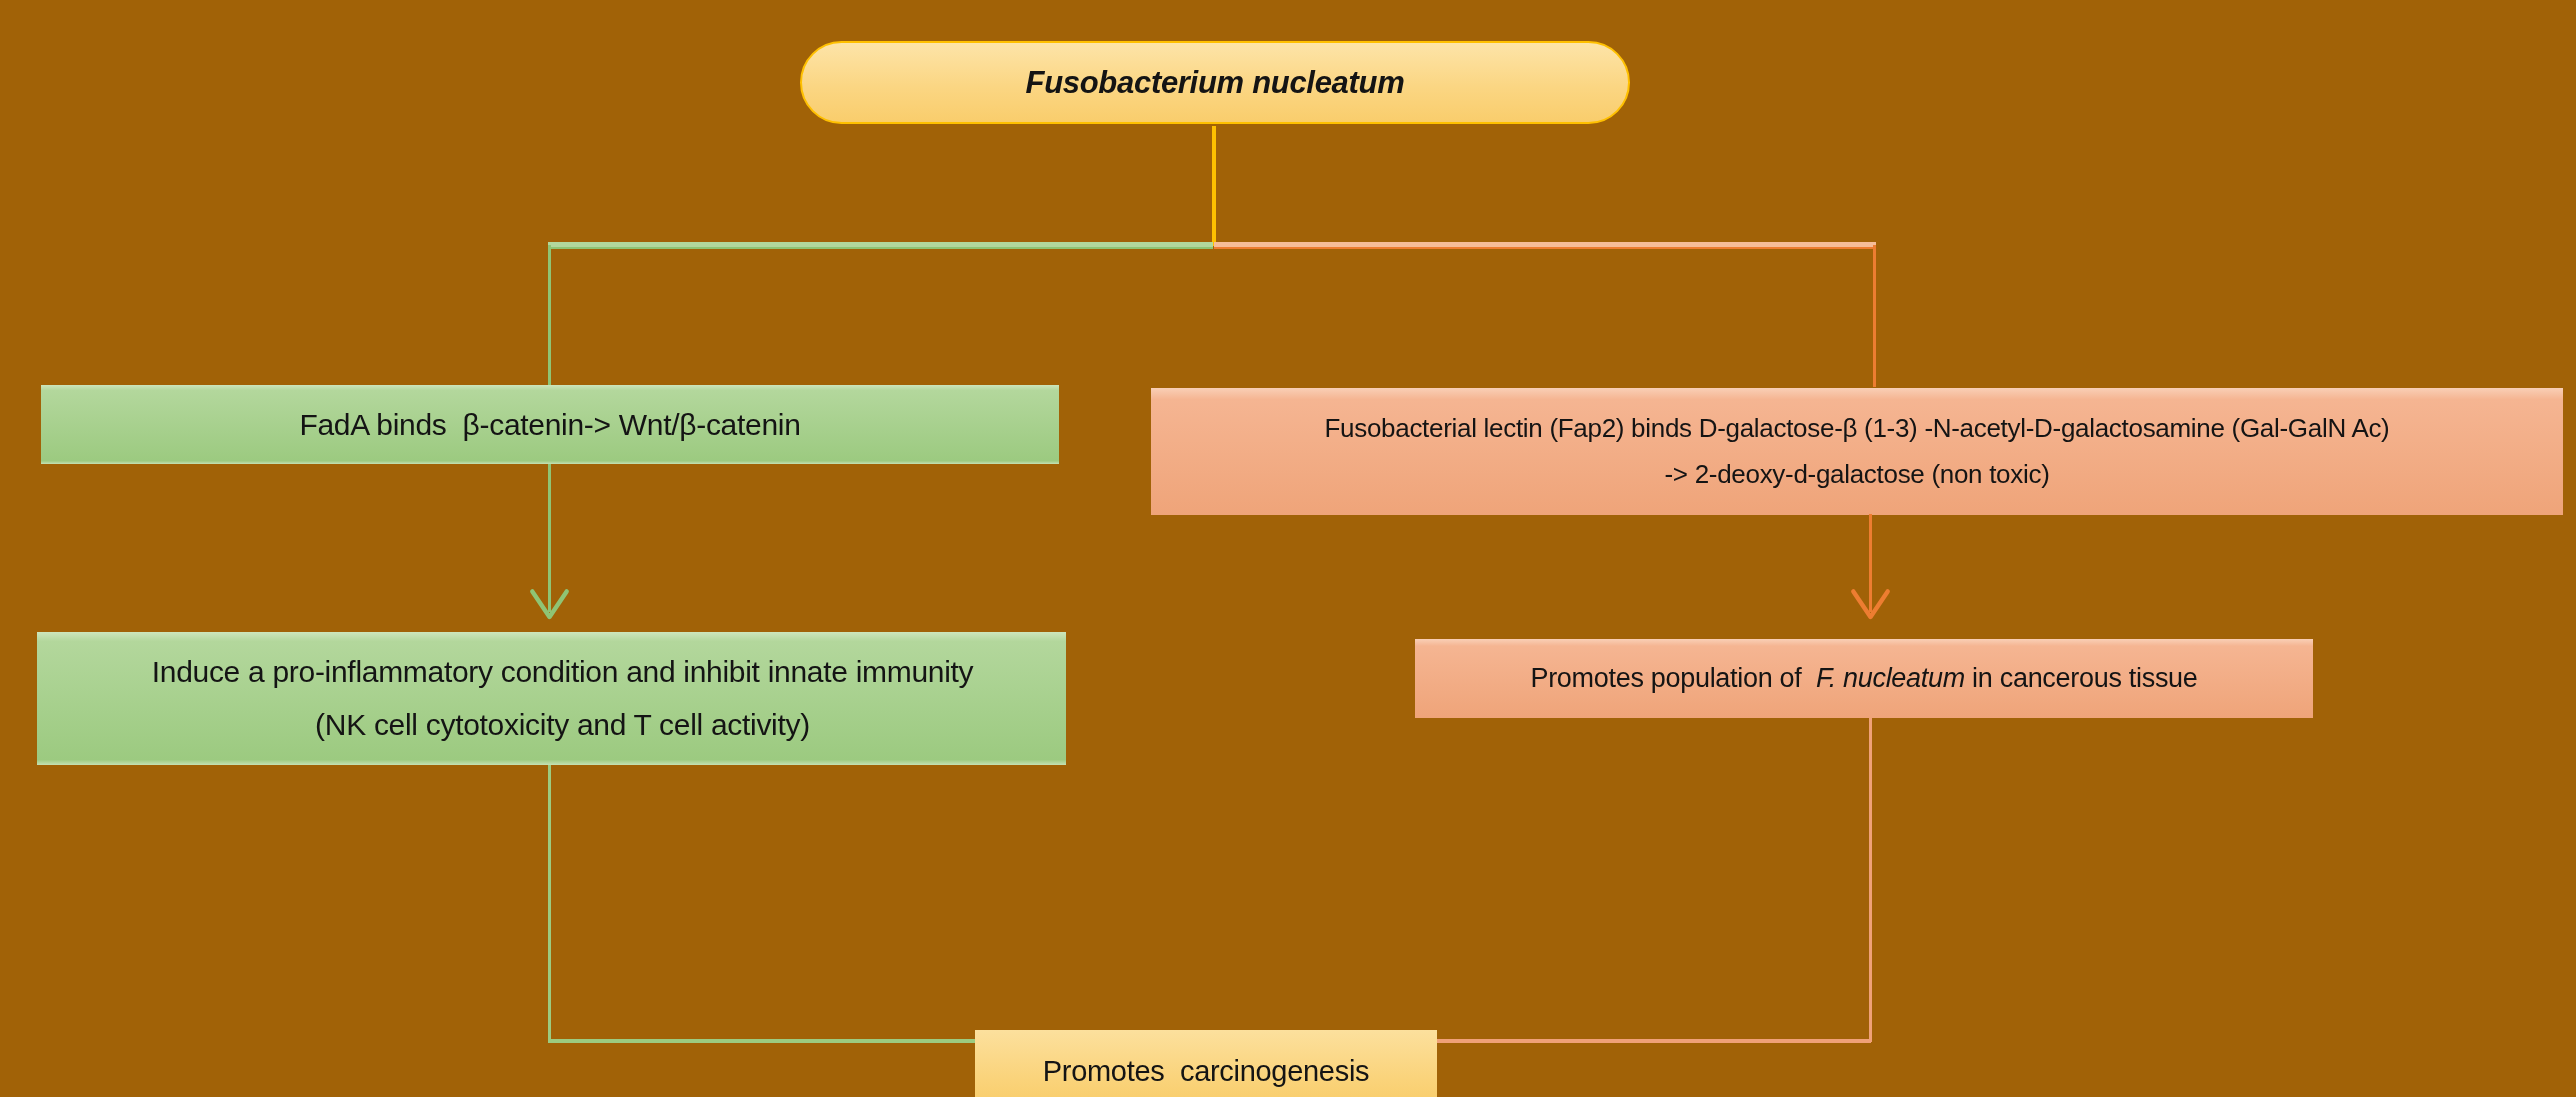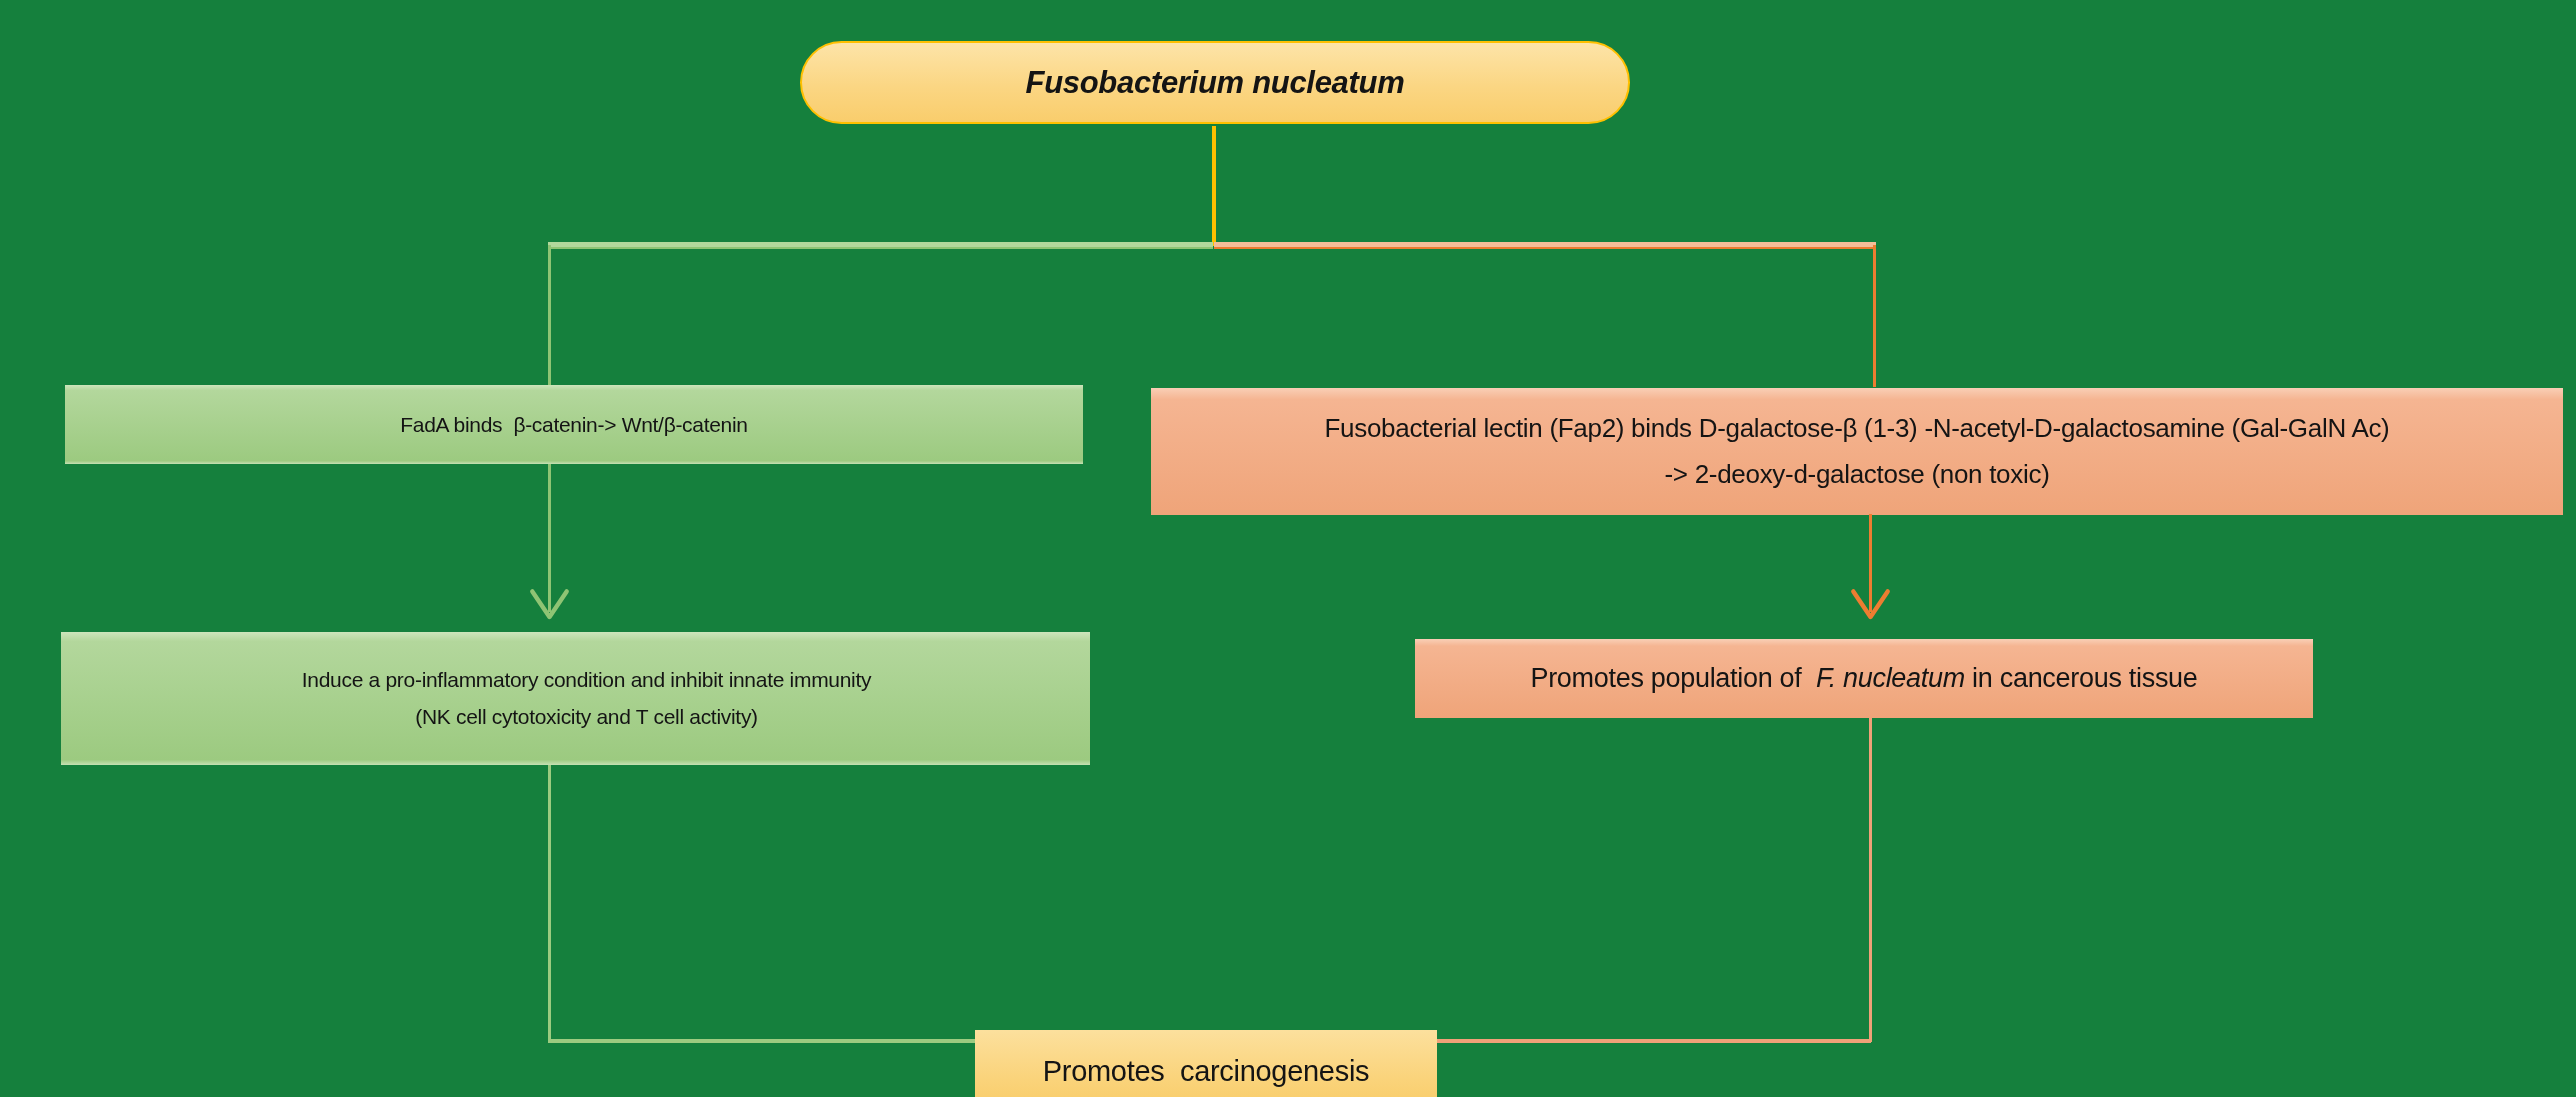--- a/index.html
+++ b/index.html
@@ -5,21 +5,21 @@
   html, body {
     margin: 0;
     padding: 0;
     background: #ffffff;
     font-family: "Liberation Sans", sans-serif;
   }
   #diagram {
     position: relative;
     width: 2576px;
     height: 1098px;
-    background: #15803d;
+    background: #a16207;
     overflow: hidden;
     color: #141414;
   }
   .node {
     position: absolute;
     display: flex;
     flex-direction: column;
     align-items: center;
     justify-content: center;
     text-align: center;
@@ -33,23 +33,22 @@
     border: 2.6px solid #FFC000;
     border-radius: 44px;
     background: linear-gradient(180deg, #FDE4A8 0%, #FBD683 55%, #F9CD6C 100%);
     font-size: 31px; font-weight: bold; font-style: italic;
     letter-spacing: -0.3px;
   }
 
   
   .green-box {
     background: linear-gradient(180deg, #CDE5BC 0%, #B3D79C 7%, #9CCA80 96%, #C6E1B4 100%);
-    font-size: 21px;
+    font-size: 30px;
     letter-spacing: -0.3px;
-    margin-left: 24px;
   }
   .green-box1 { left: 41px; top: 385px; width: 1018px; height: 79px; }
   .green-box2 { left: 37px; top: 632px; width: 1029px; height: 133px; line-height: 1.75; padding-left: 22px; }
 
   
   .orange-box {
     background: linear-gradient(180deg, #F9CFB6 0%, #F5B592 9%, #EFA479 100%);
     letter-spacing: -0.3px;
   }
   .orange-box1 { left: 1151px; top: 388px; width: 1412px; height: 127px; font-size: 26px; line-height: 1.75; }

